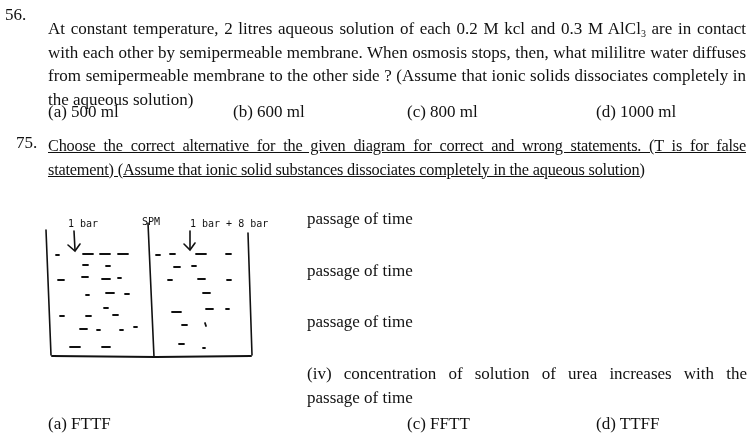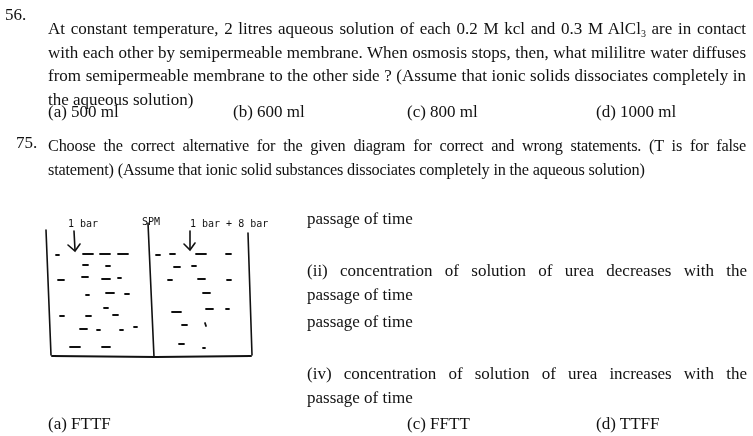--- a/index.html
+++ b/index.html
@@ -6,21 +6,21 @@
     body {
       width: 753px; height: 436px; overflow: hidden; position: relative;
       font-family: "Liberation Serif", "DejaVu Serif", serif;
       color: #111111; font-size: 17px;
     }
     .qnum { position: absolute; left: 5px; font-size: 17px; }
     .para {
       position: absolute; left: 48px; width: 698px;
       line-height: 23.5px; text-align: justify; font-size: 17px;
     }
-    .para.narrow { font-size: 16.3px; letter-spacing: -0.2px; }
+    .para.narrow { font-size: 16.3px; letter-spacing: -0.2px; text-decoration: underline; }
     .opt { position: absolute; font-size: 17px; }
     .stmt {
       position: absolute; left: 307px; width: 440px;
       line-height: 23.5px; text-align: justify; font-size: 17px;
       text-align-last: left;
     }
     .stmt .first { display: block; text-align: justify; text-align-last: justify; }
     sub { font-size: 10px; vertical-align: -3px; line-height: 0; }
     .diagram { position: absolute; left: 30px; top: 205px; width: 270px; height: 160px; }
   </style>
@@ -103,21 +103,20 @@
         <path d="M72 142 L80 142"></path>
       <path d="M149 139 L154 139"></path>
         <path d="M173 143 L175 143"></path>
     </g>
   </svg>
 
   <div class="stmt" style="top:207px;">
     <span>passage of time</span>
   </div>
   <div class="stmt" style="top:259px;">
-    <span class="first">(ii) concentration of solution of urea decreases with the</span>
     <span>passage of time</span>
   </div>
   <div class="stmt" style="top:310px;">
     <span>passage of time</span>
   </div>
   <div class="stmt" style="top:362px;">
     <span class="first">(iv)  concentration of solution of urea increases  with the</span>
     <span>passage of time</span>
   </div>
 

